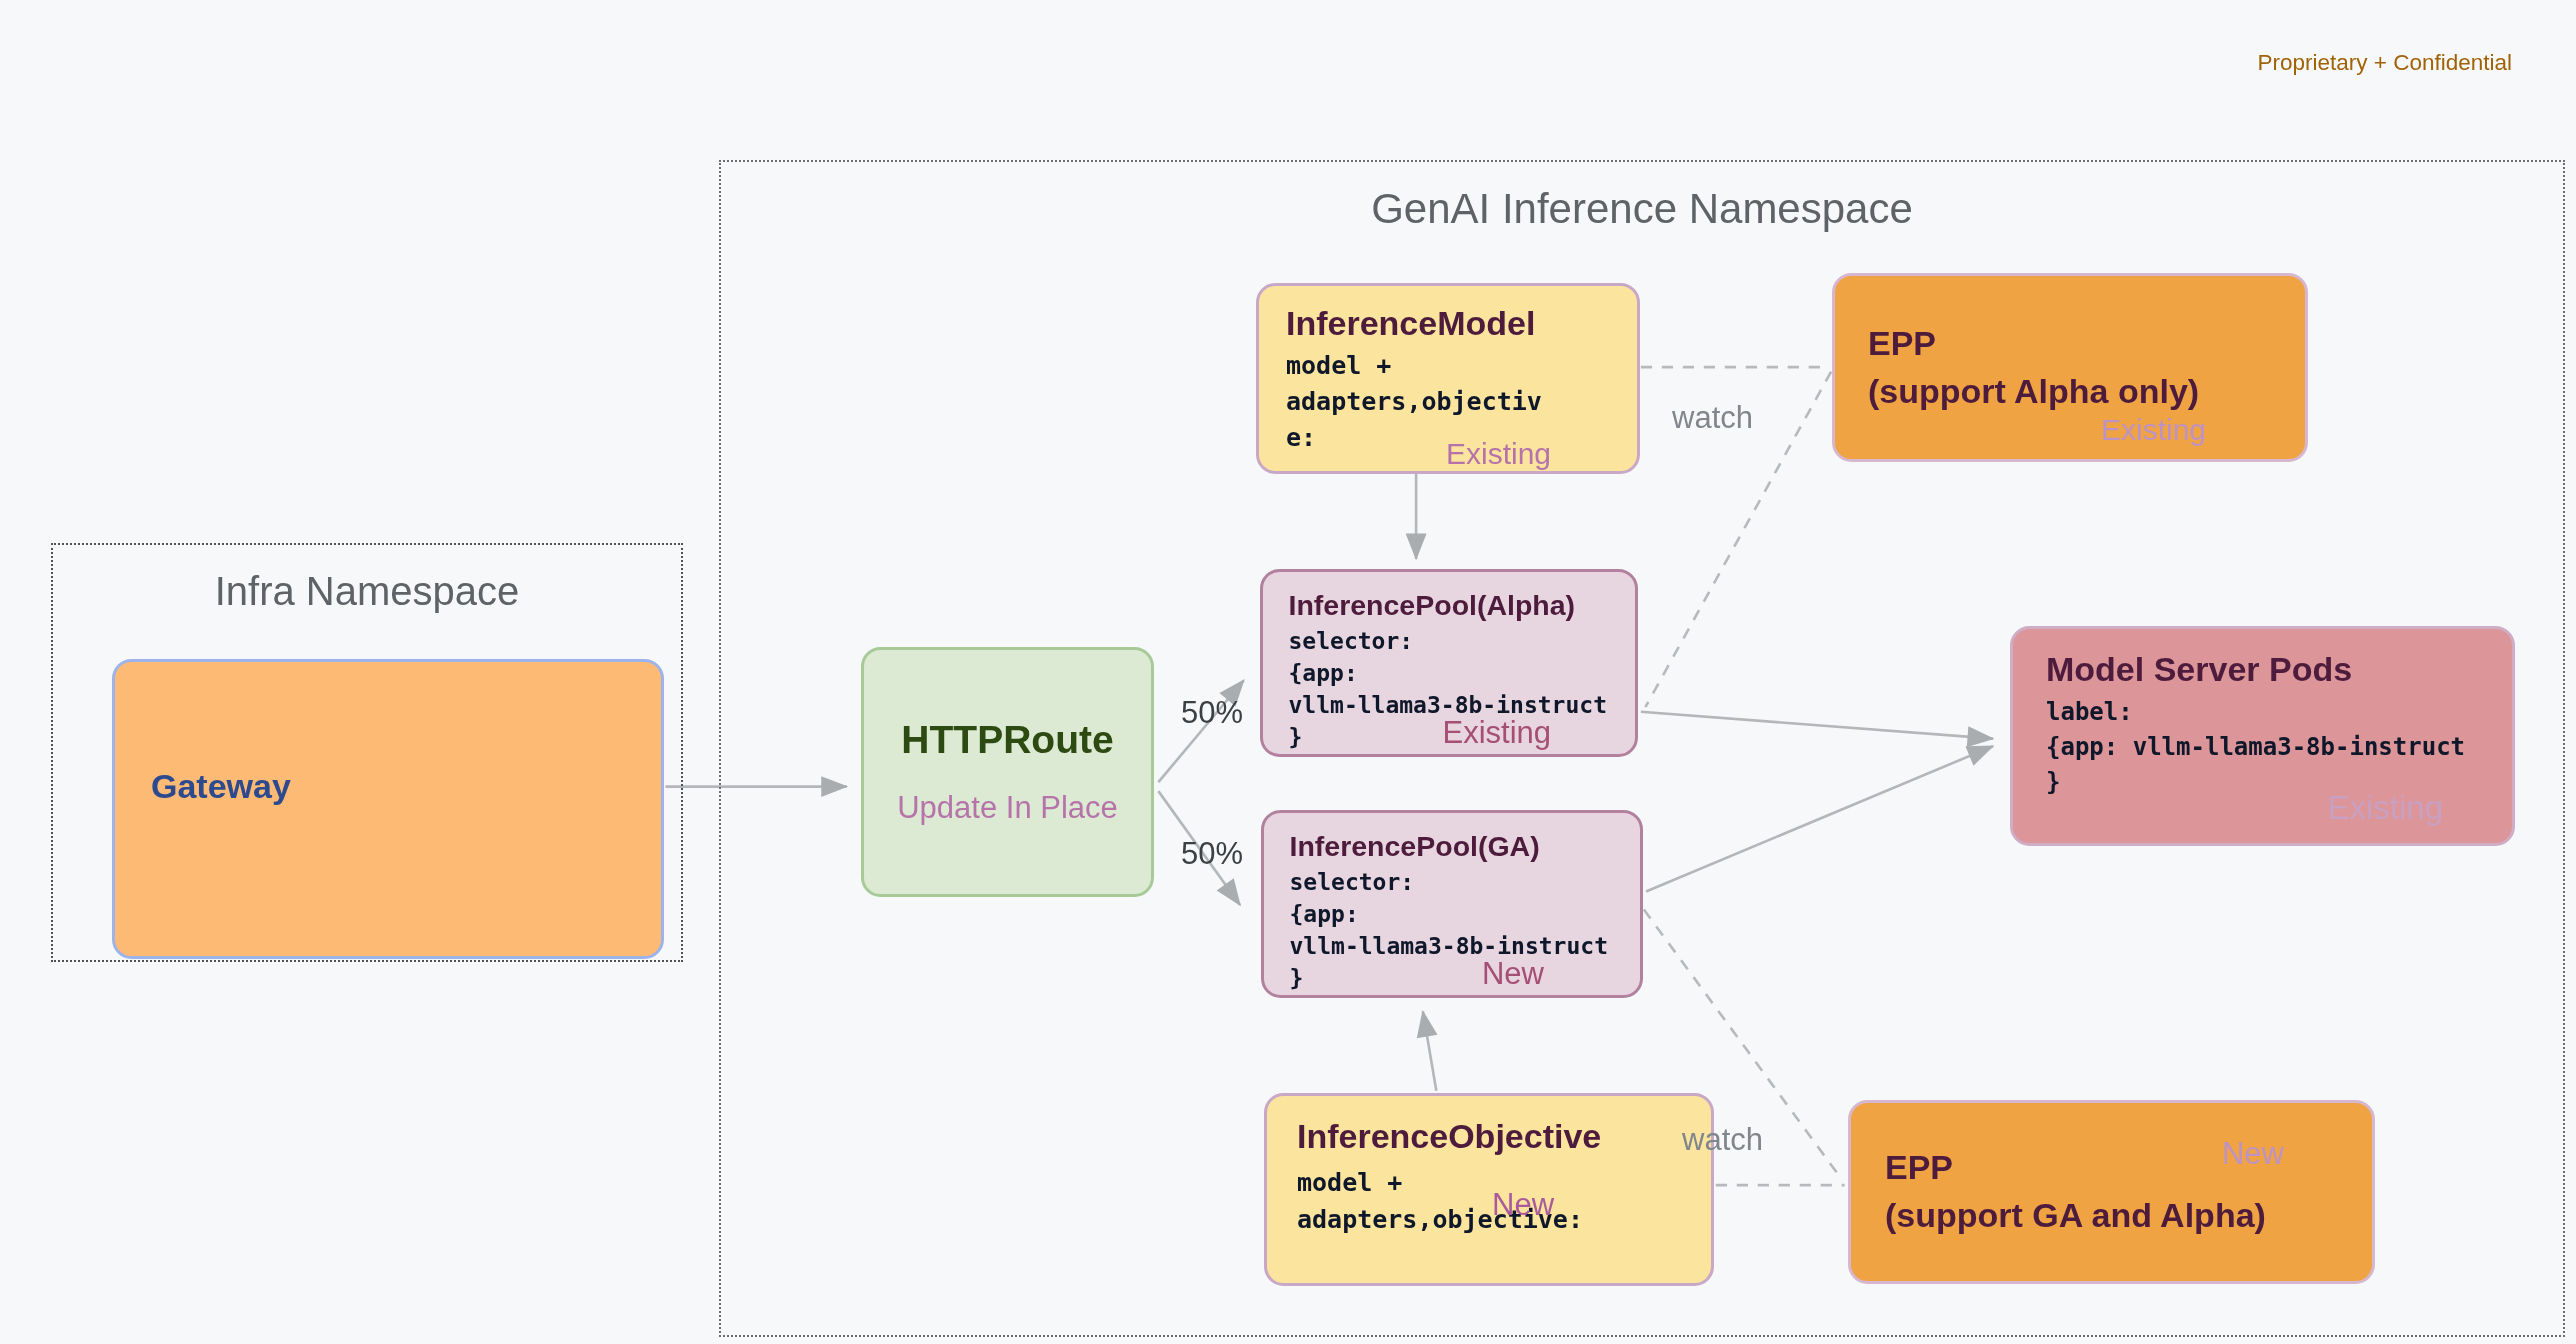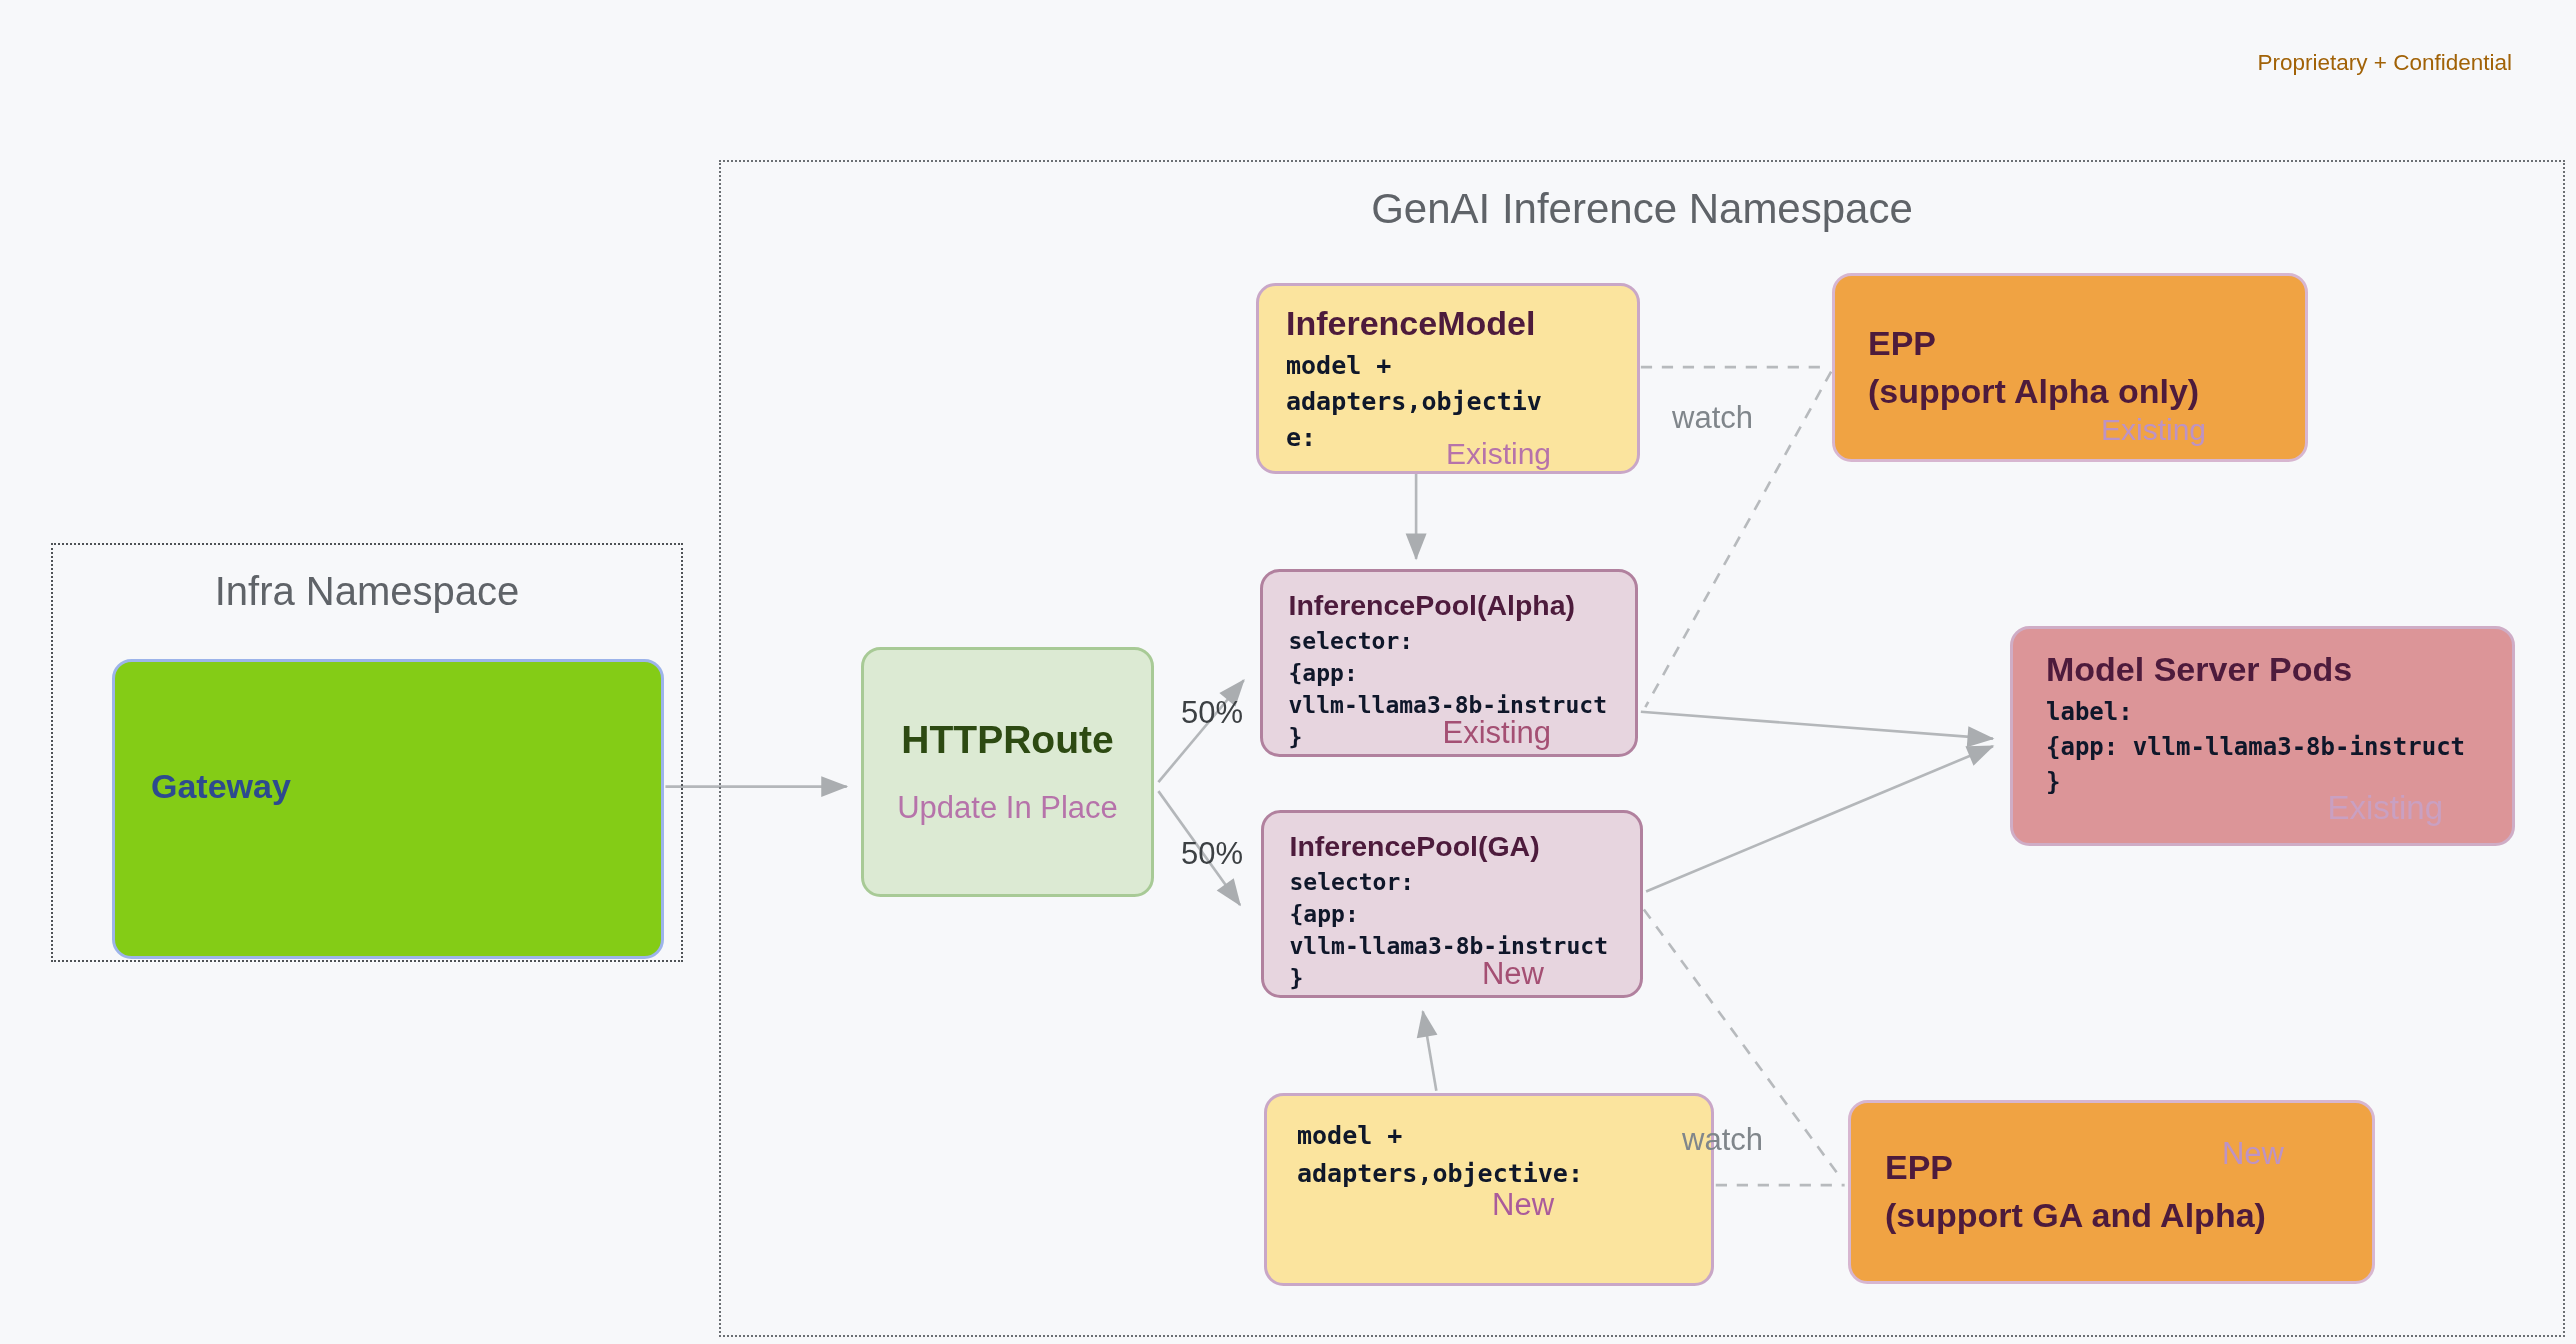--- a/index.html
+++ b/index.html
@@ -18,21 +18,21 @@
   
   #watermark{top:50px;right:64px;font-size:22.5px;color:#a16207;}
 
   
   #genai-box{left:719px;top:160px;width:1842px;height:1173px;border-color:#6b6f73;}
   #genai-title{top:22.5px;font-size:42px;}
   #infra-box{left:51px;top:543px;width:628px;height:415px;border-color:#4e5256;}
   #infra-title{top:24px;font-size:40px;}
 
   
-  #gateway{left:112px;top:659px;width:552px;height:300px;background:#84cc16;border:3px solid #9db4ea;
+  #gateway{left:112px;top:659px;width:552px;height:300px;background:#fdba74;border:3px solid #9db4ea;
            display:flex;align-items:center;padding-left:36px;padding-bottom:45px;box-sizing:border-box;}
   #gateway .node-title{color:#2d4a8f;font-size:34px;}
 
   
   #httproute{left:861px;top:647px;width:293px;height:250px;background:#dcead3;border:3px solid #a8ca96;
              display:flex;flex-direction:column;align-items:center;justify-content:center;gap:28.5px;text-align:right;}
   #httproute .node-title{color:#2d4a12;font-size:39px;}
   #httproute .node-subtitle{color:#b673aa;font-size:31px;}
 
   
@@ -159,20 +159,21 @@
 
   <div id="pods" class="node">
     <div class="node-title">Model Server Pods</div>
     <div class="node-body">label:
 {app: vllm-llama3-8b-instruct
 }</div>
     <div class="badge">Existing</div>
   </div>
 
   <div id="objective" class="node yellow">
+    <div class="node-title">InferenceObjective</div>
     <div class="node-body">model +
 adapters,objective:</div>
     <div class="badge">New</div>
   </div>
 
   <div id="epp-ga" class="node orange">
     <div class="node-title">EPP
 (support GA and Alpha)</div>
     <div class="badge">New</div>
   </div>

